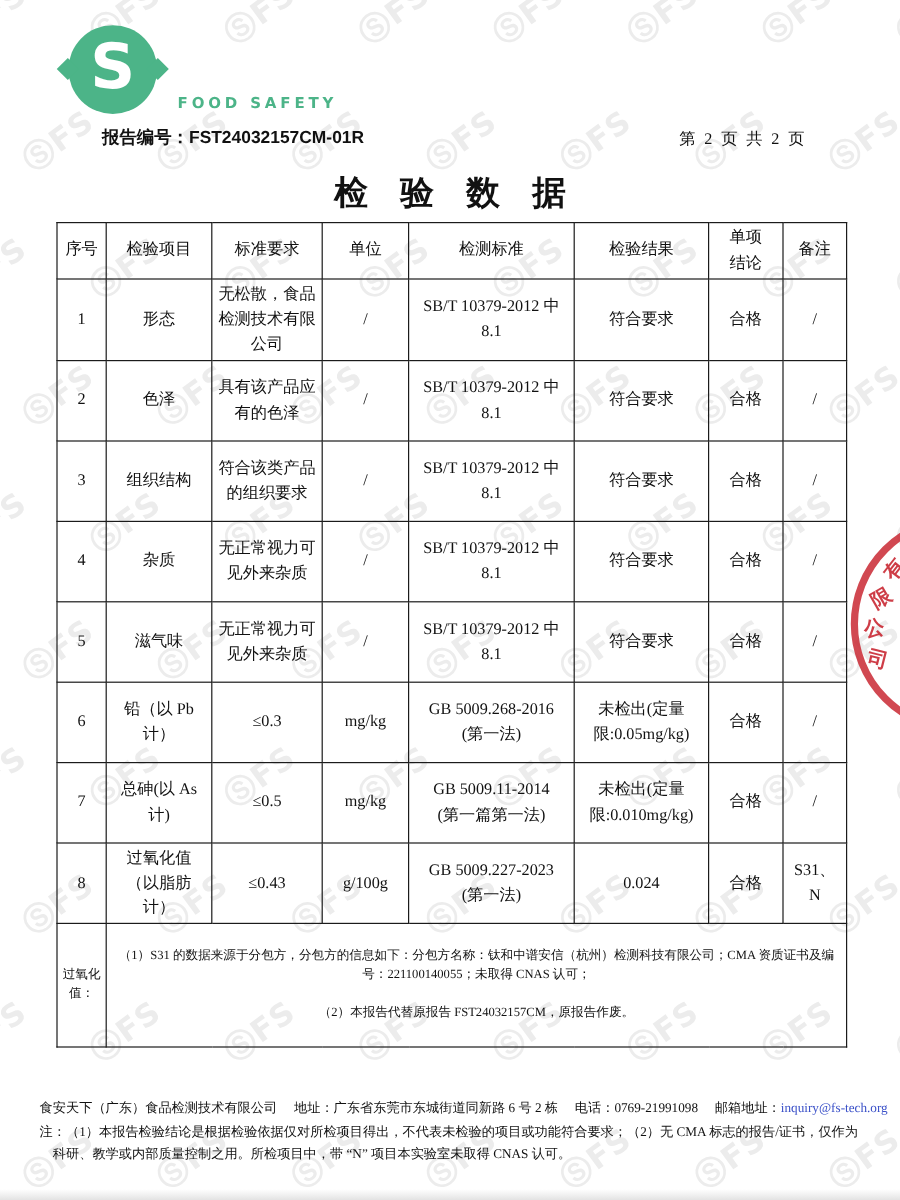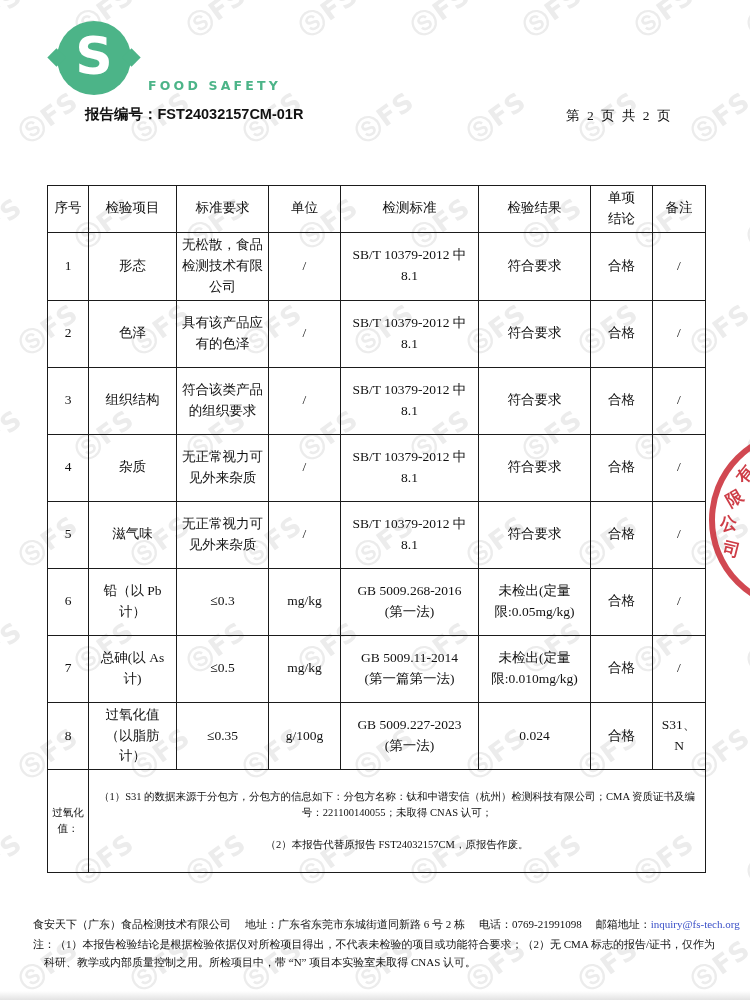--- a/index.html
+++ b/index.html
@@ -142,20 +142,21 @@
   <div class="content">
 
     <div class="logo-circle">
       <span class="logo-s">S</span>
     </div>
     <div class="brand-en">FOOD SAFETY</div>
 
     <div class="report-no"><span>报告编号：</span><span class="val">FST24032157CM-01R</span></div>
     <div class="page-info">第 2 页 共 2 页</div>
 
+    <div class="doc-title">检验数据</div>
 
     <table class="main">
       <colgroup>
         <col style="width:41px">
           <col style="width:88px">
           <col style="width:92px">
           <col style="width:72px">
         <col style="width:138px">
           <col style="width:112px">
           <col style="width:62px">
@@ -248,21 +249,21 @@
             <td>mg/kg</td>
             <td>GB 5009.11-2014
 (第一篇第一法)</td>
             <td>未检出(定量限:0.010mg/kg)</td>
             <td>合格</td>
             <td>/</td>
           </tr>
           <tr>
             <td>8</td>
             <td>过氧化值（以脂肪计）</td>
-            <td>≤0.35</td>
+            <td>≤0.43</td>
             <td>g/100g</td>
             <td>GB 5009.227-2023
 (第一法)</td>
             <td>0.024</td>
             <td>合格</td>
             <td>S31、N</td>
           </tr>
         </tbody>
       <tbody>
         <tr class="notes-row">

